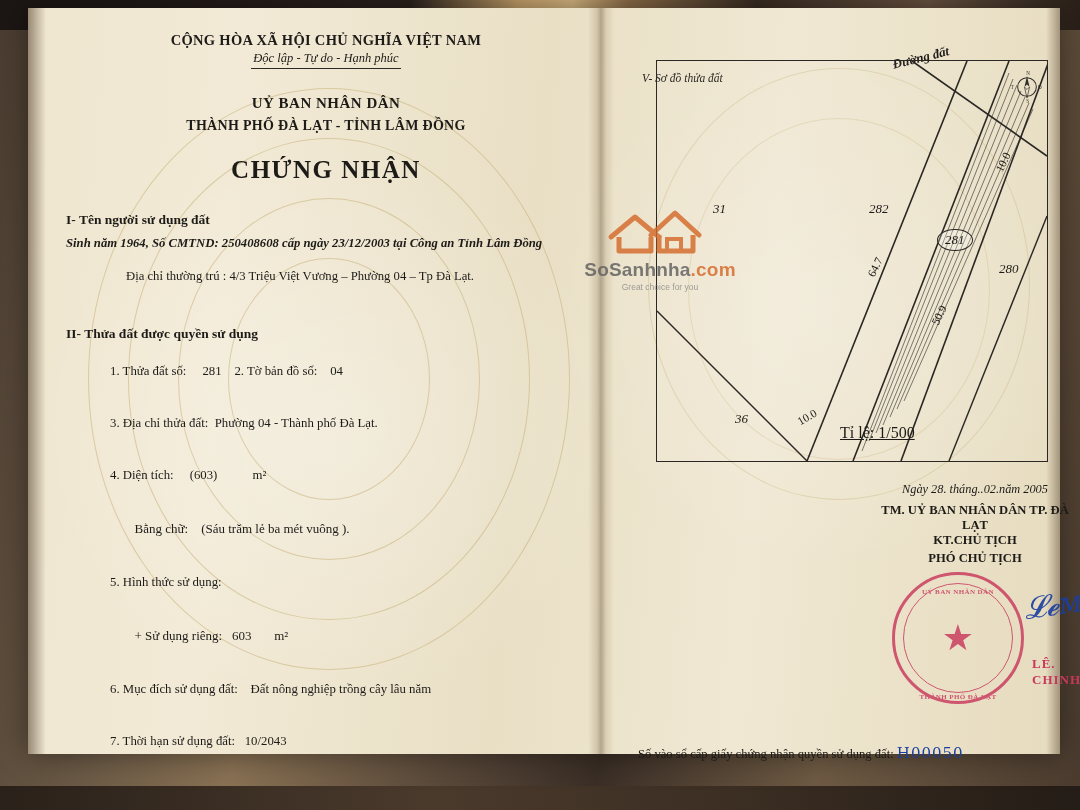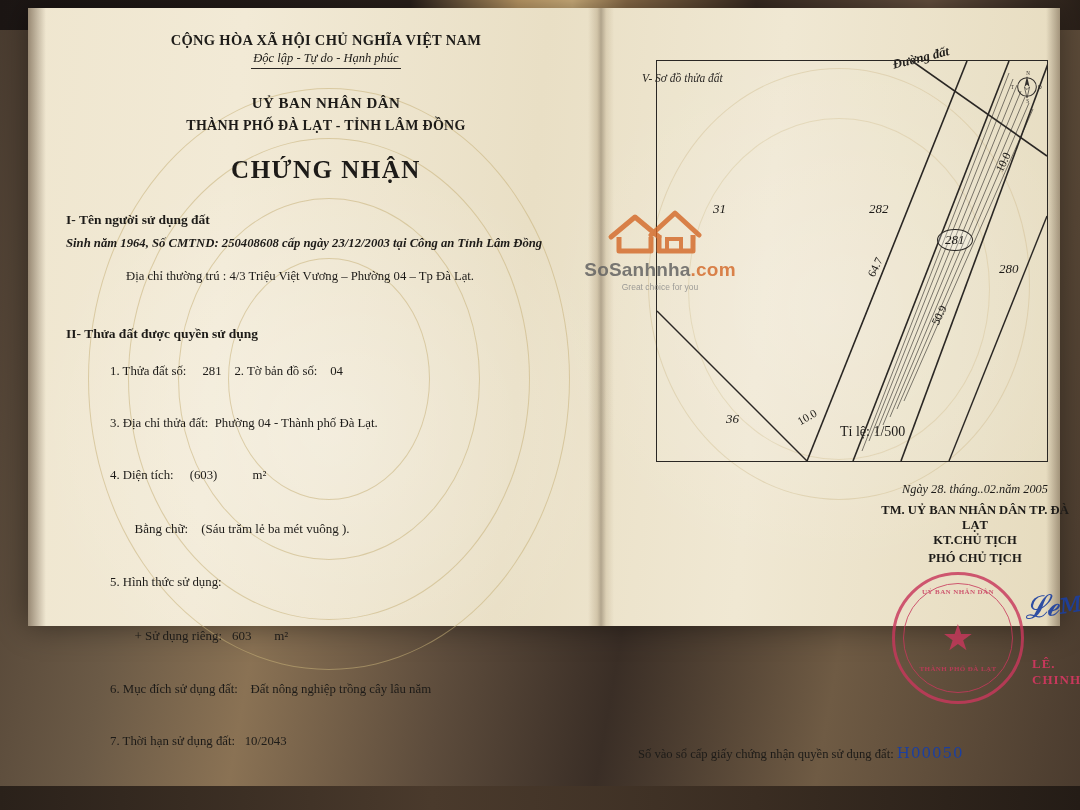--- a/index.html
+++ b/index.html
@@ -32,21 +32,21 @@
     bottom: 0; left: 0; right: 0; height: 24px;
     background: linear-gradient(90deg, #2a211a 0%, #4a3a2c 40%, #3a2d22 70%, #241c16 100%);
   }
 
   
   .paper {
     position: absolute;
     left: 28px;
     top: 8px;
     width: 1032px;
-    height: 618px;
+    height: 746px;
     background:
       radial-gradient(ellipse 420px 400px at 300px 420px, rgba(255,255,255,0.30), rgba(255,255,255,0) 70%),
       radial-gradient(ellipse 400px 380px at 800px 300px, rgba(255,255,255,0.22), rgba(255,255,255,0) 70%),
       linear-gradient(95deg, #efe6cf 0%, #f2ead6 20%, #e9dfc5 48%, #f0e8d3 70%, #e6dbbe 100%);
     box-shadow: 0 0 30px rgba(0,0,0,0.45);
   }
   
   .guilloche {
     position: absolute;
     border-radius: 50%;
@@ -184,21 +184,22 @@
     position: absolute;
     right: 10px;
     top: 38px;
     width: 34px;
     height: 34px;
   }
   .scale-label {
     position: absolute;
     left: 216px;
     top: 392px;
-    font-size: 14px;
+    font-size: 16px;
+    text-decoration: underline;
   }
 
   .road-label {
     position: absolute;
     left: 268px;
     top: 18px;
     font-size: 13px;
     font-style: italic;
     font-weight: bold;
     transform: rotate(-14deg);
@@ -263,21 +264,21 @@
   .stamp-text-top, .stamp-text-bot {
     position: absolute;
     left: 0; right: 0;
     text-align: center;
     font-size: 7px;
     color: #c8385c;
     font-weight: bold;
     letter-spacing: 0.4px;
   }
   .stamp-text-top { top: 13px; }
-  .stamp-text-bot { bottom: 28px; }
+  .stamp-text-bot { bottom: 0; }
   .signature-scrawl {
     position: absolute;
     left: 400px;
     top: 555px;
     font-size: 30px;
     color: #1b3fa0;
     font-family: "DejaVu Serif", serif;
     font-style: italic;
     transform: rotate(-8deg);
     opacity: 0.9;
@@ -439,21 +440,21 @@
             <line x1="226" y1="364" x2="364" y2="30"></line>
             <line x1="233" y1="356" x2="368" y2="36"></line>
             <line x1="240" y1="348" x2="372" y2="42"></line>
             <line x1="247" y1="340" x2="376" y2="48"></line>
           </g>
         </svg>
 
         <div class="plot-num" style="left:56px; top:140px;">31</div>
         <div class="plot-num" style="left:212px; top:140px;">282</div>
         <div class="plot-num" style="left:342px; top:200px;">280</div>
-        <div class="plot-num" style="left:69px; top:350px;">36</div>
+        <div class="plot-num" style="left:78px; top:350px;">36</div>
         <div class="plot-circle" style="left:280px; top:168px;">281</div>
 
         <div class="dim" style="left:336px; top:95px; transform:rotate(-64deg);">10.0</div>
         <div class="dim" style="left:208px; top:200px; transform:rotate(-64deg);">64.7</div>
         <div class="dim" style="left:272px; top:248px; transform:rotate(-64deg);">50.9</div>
         <div class="dim" style="left:140px; top:350px; transform:rotate(-30deg);">10.0</div>
       </div>
 
       <div class="scale-label">Tỉ lệ: 1/500</div>
 

